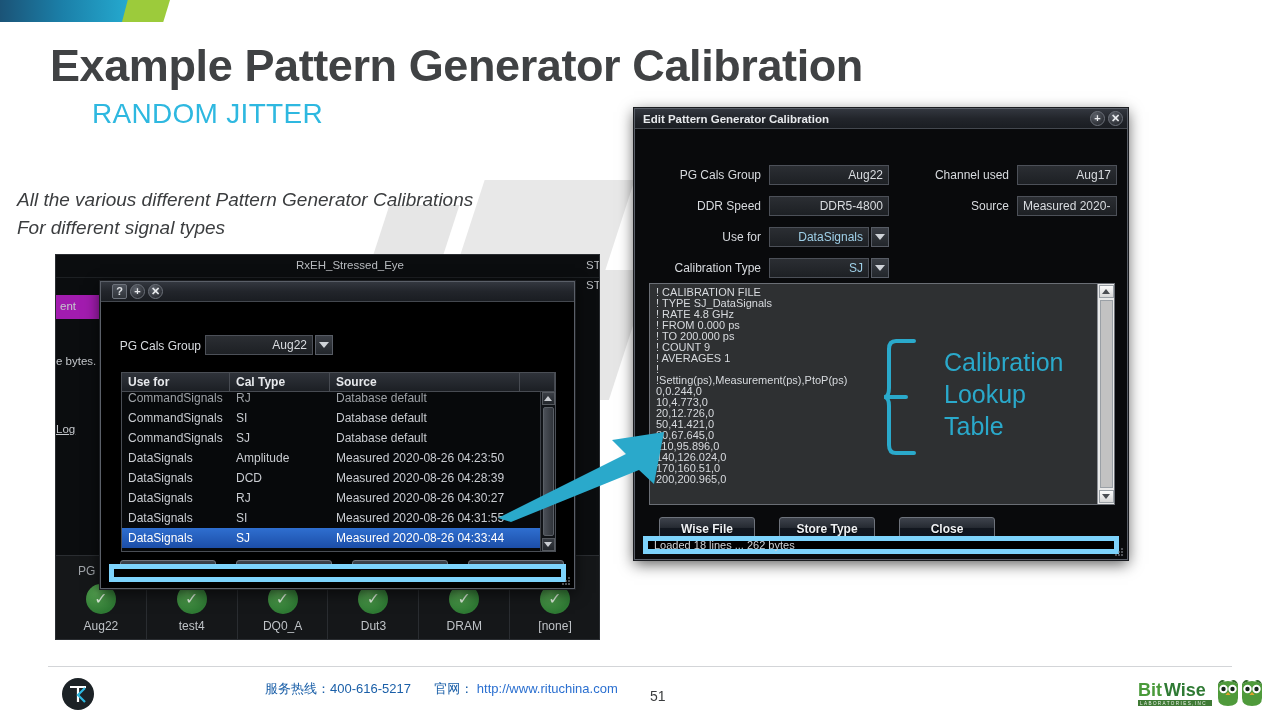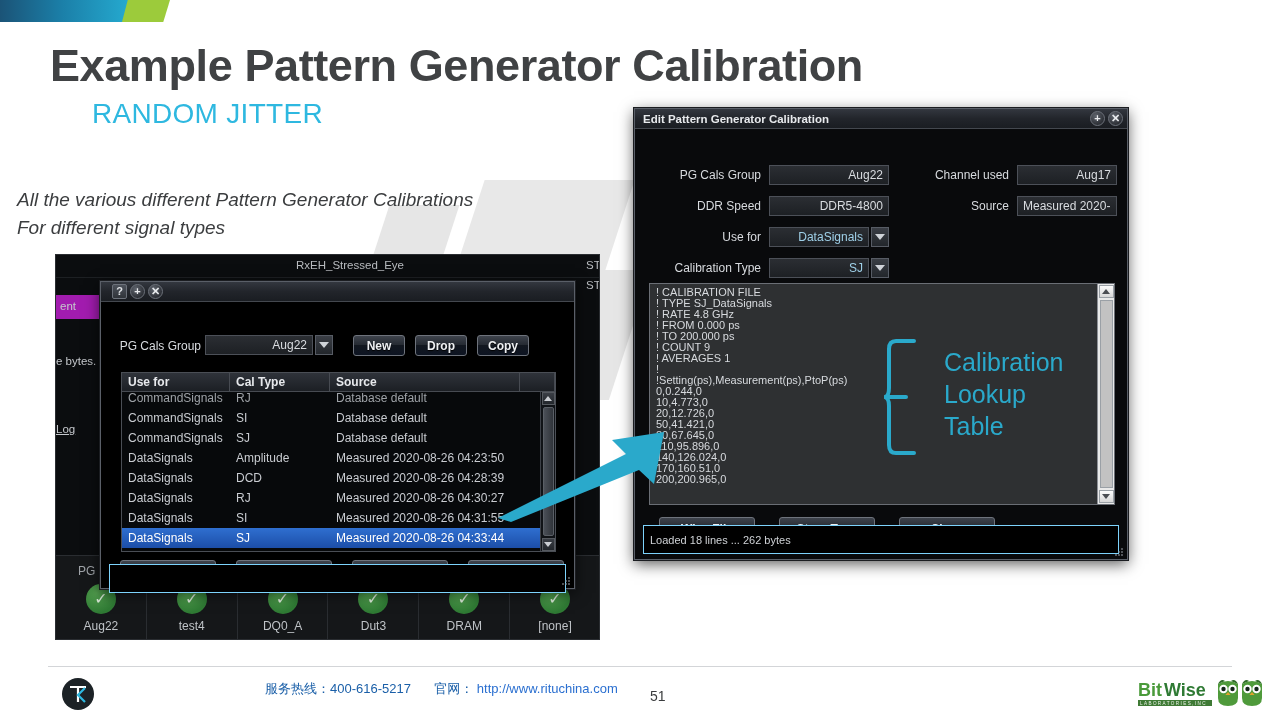--- a/index.html
+++ b/index.html
@@ -189,22 +189,22 @@
   .vs-arrow.up i { border-bottom: 5px solid #cbced3; }
   .vs-arrow.dn i { border-top: 5px solid #cbced3; }
   .vs-thumb {
     width: 11px; margin: 2px 0; flex: 1;
     background: linear-gradient(90deg,#4a4f57,#30343a);
     border: 1px solid #5a5f66; border-radius: 2px;
   }
 
   .btnrow { position: absolute; display: flex; }
   .statusline {
-    position: absolute; left: 8px; right: 8px; height: 29px;
-    background: #000; border: 1px solid #7dd3fc;
+    position: absolute; left: 8px; right: 8px; height: 18px;
+    background: #000; border: 5px solid #7dd3fc;
     font-size: 11px; color: #cfd2d6; display: flex; align-items: center; padding-left: 6px;
   }
   .grip { position: absolute; right: 3px; bottom: 2px; width: 10px; height: 10px; opacity: .75; }
 
   
   
   
   #editcal { left: 634px; top: 108px; width: 494px; height: 452px; }
   #editcal .dlg-body { background: #090a0c; }
   .ec-row { position: absolute; display: flex; align-items: center; }
@@ -331,25 +331,20 @@
     <div class="dlg-body">
 
       <div class="fld-label" style="position:absolute;left:12px;top:37px;width:88px">PG Cals Group</div>
       <div class="combo-wrap">
         <div class="fld-box">Aug22</div>
         <div class="combo-arrow">
             <i></i>
           </div>
       </div>
 
-      <div class="btnrow" style="left:252px;top:33px;gap:10px">
-        <div class="btn" style="width:52px;height:21px">New</div>
-        <div class="btn" style="width:52px;height:21px">Drop</div>
-        <div class="btn" style="width:52px;height:21px">Copy</div>
-      </div>
 
       <div class="grid">
         <div class="grid-head">
           <div class="c1">Use for</div>
           <div class="c2">Cal Type</div>
           <div class="c3">Source</div>
           <div class="c4"></div>
         </div>
         <div class="grid-rows">
           <div class="grow first" style="margin-top:-4px">

